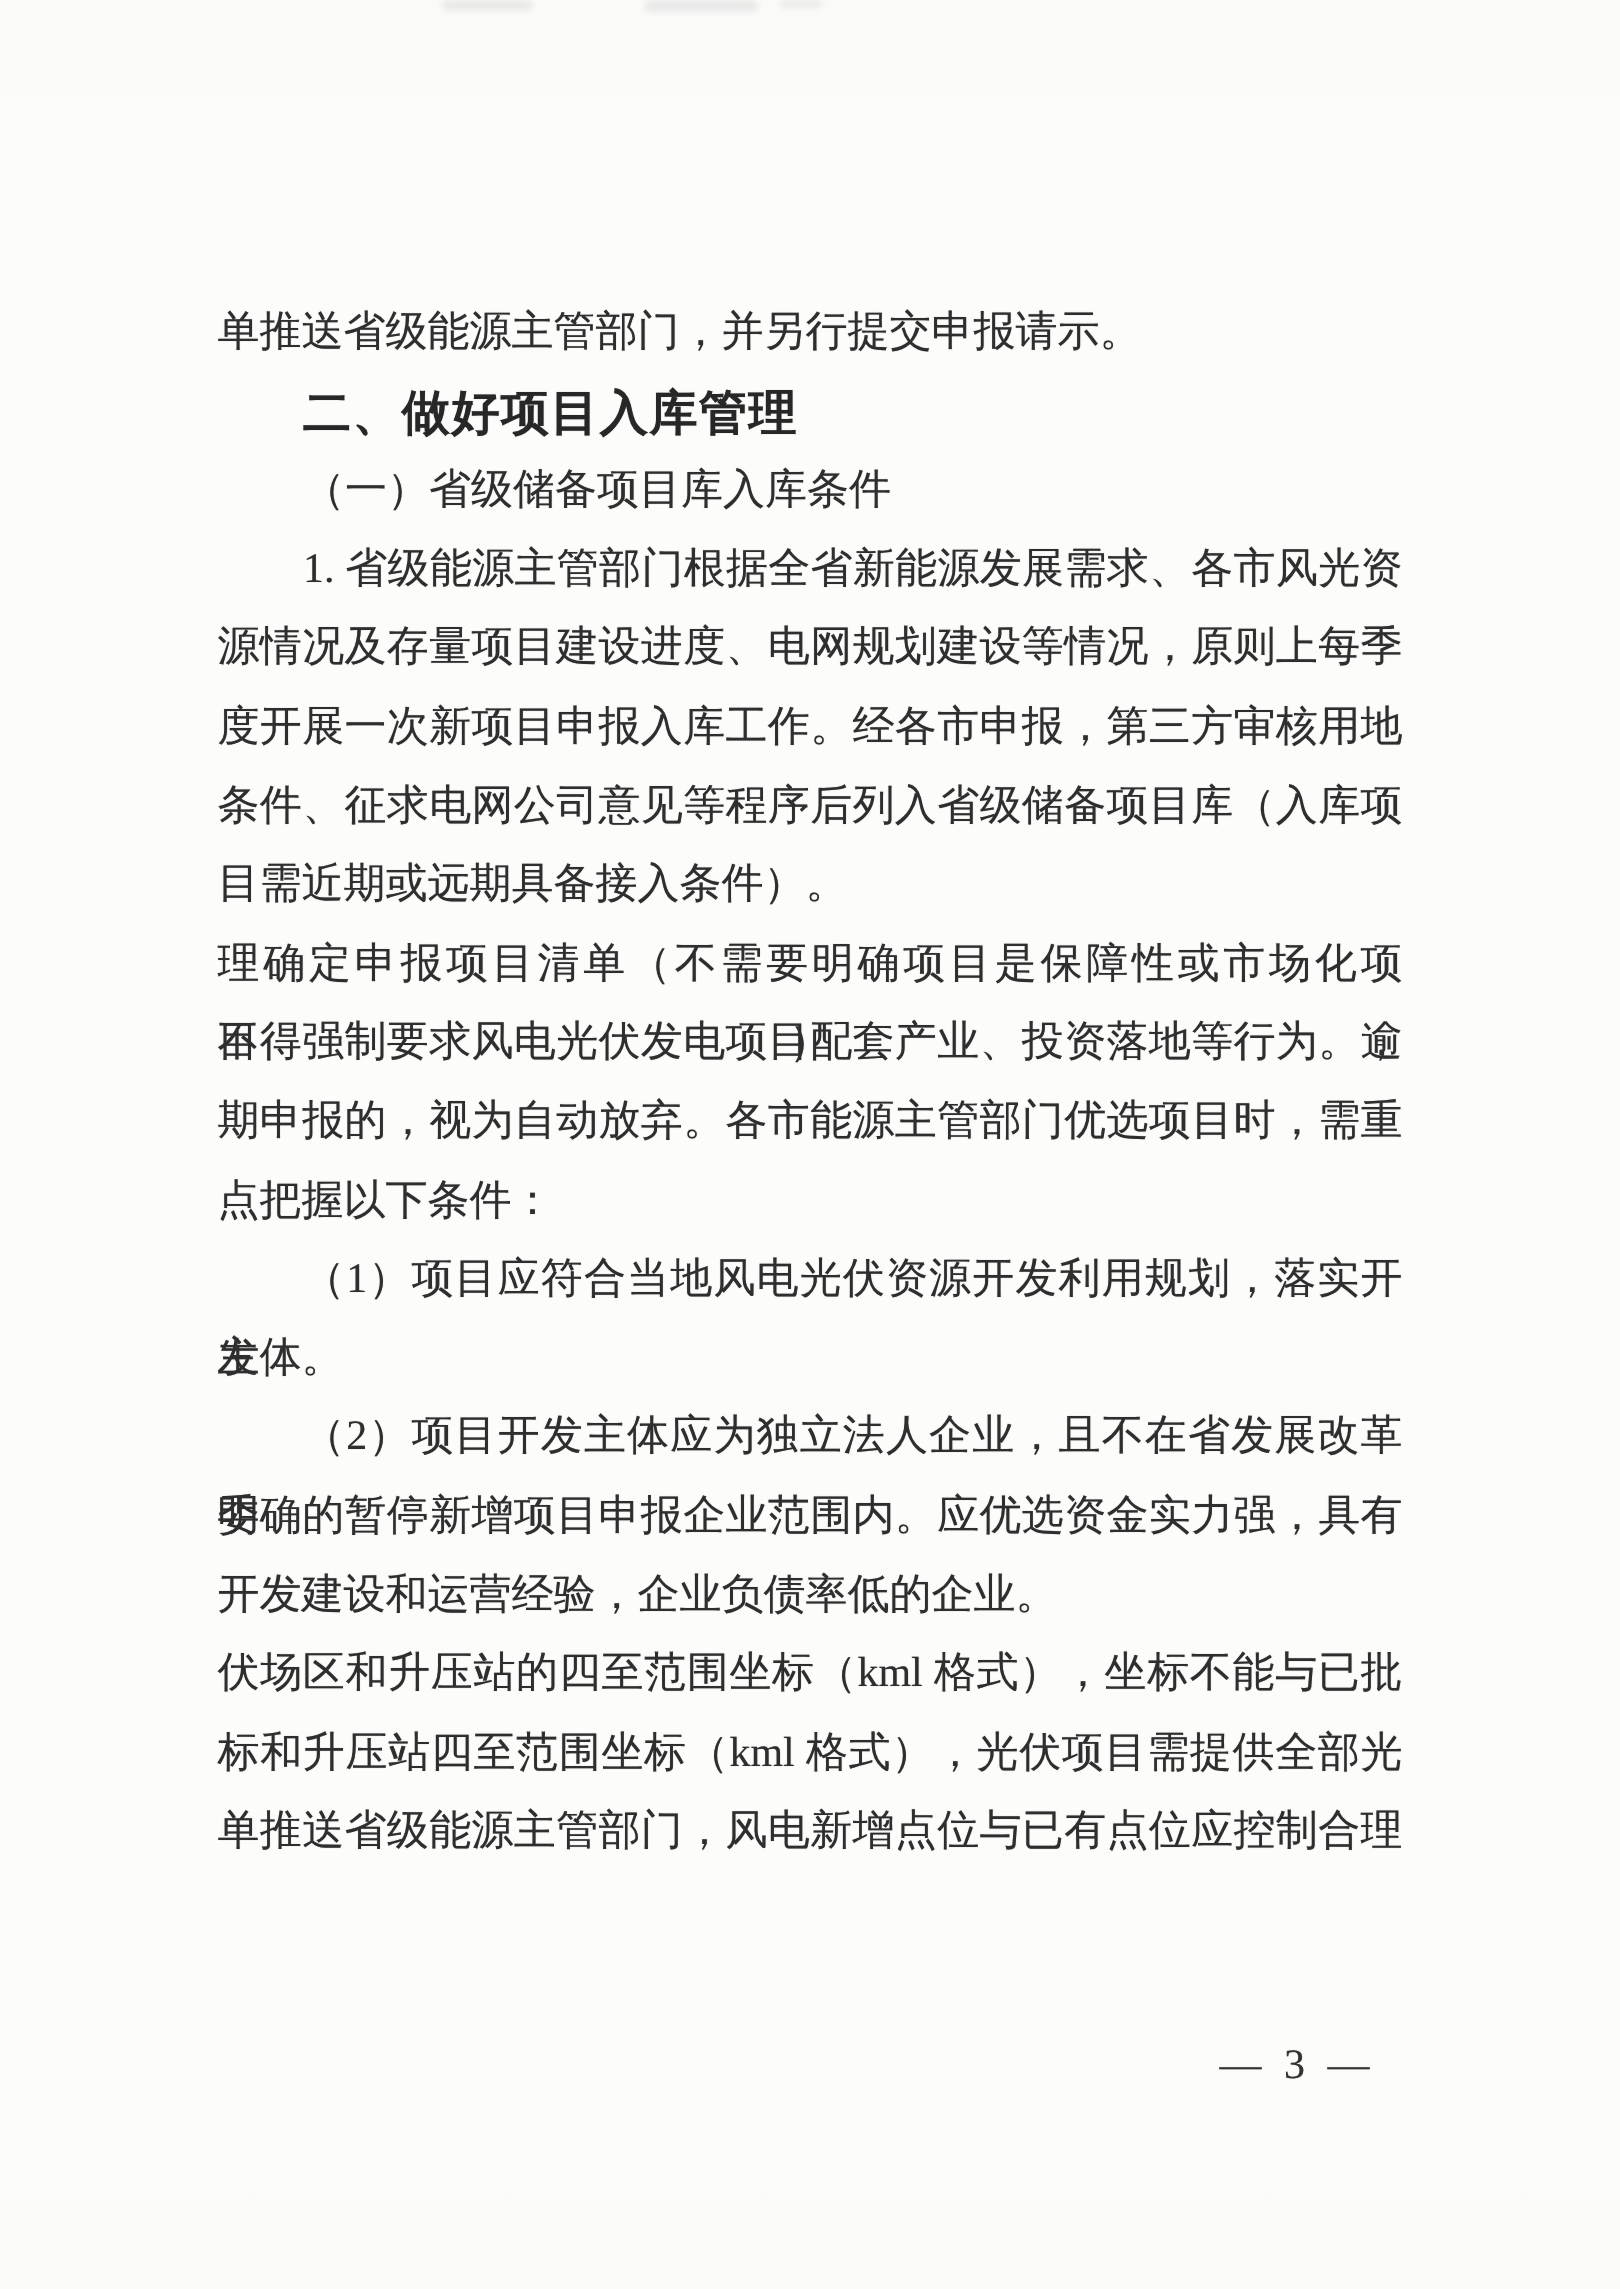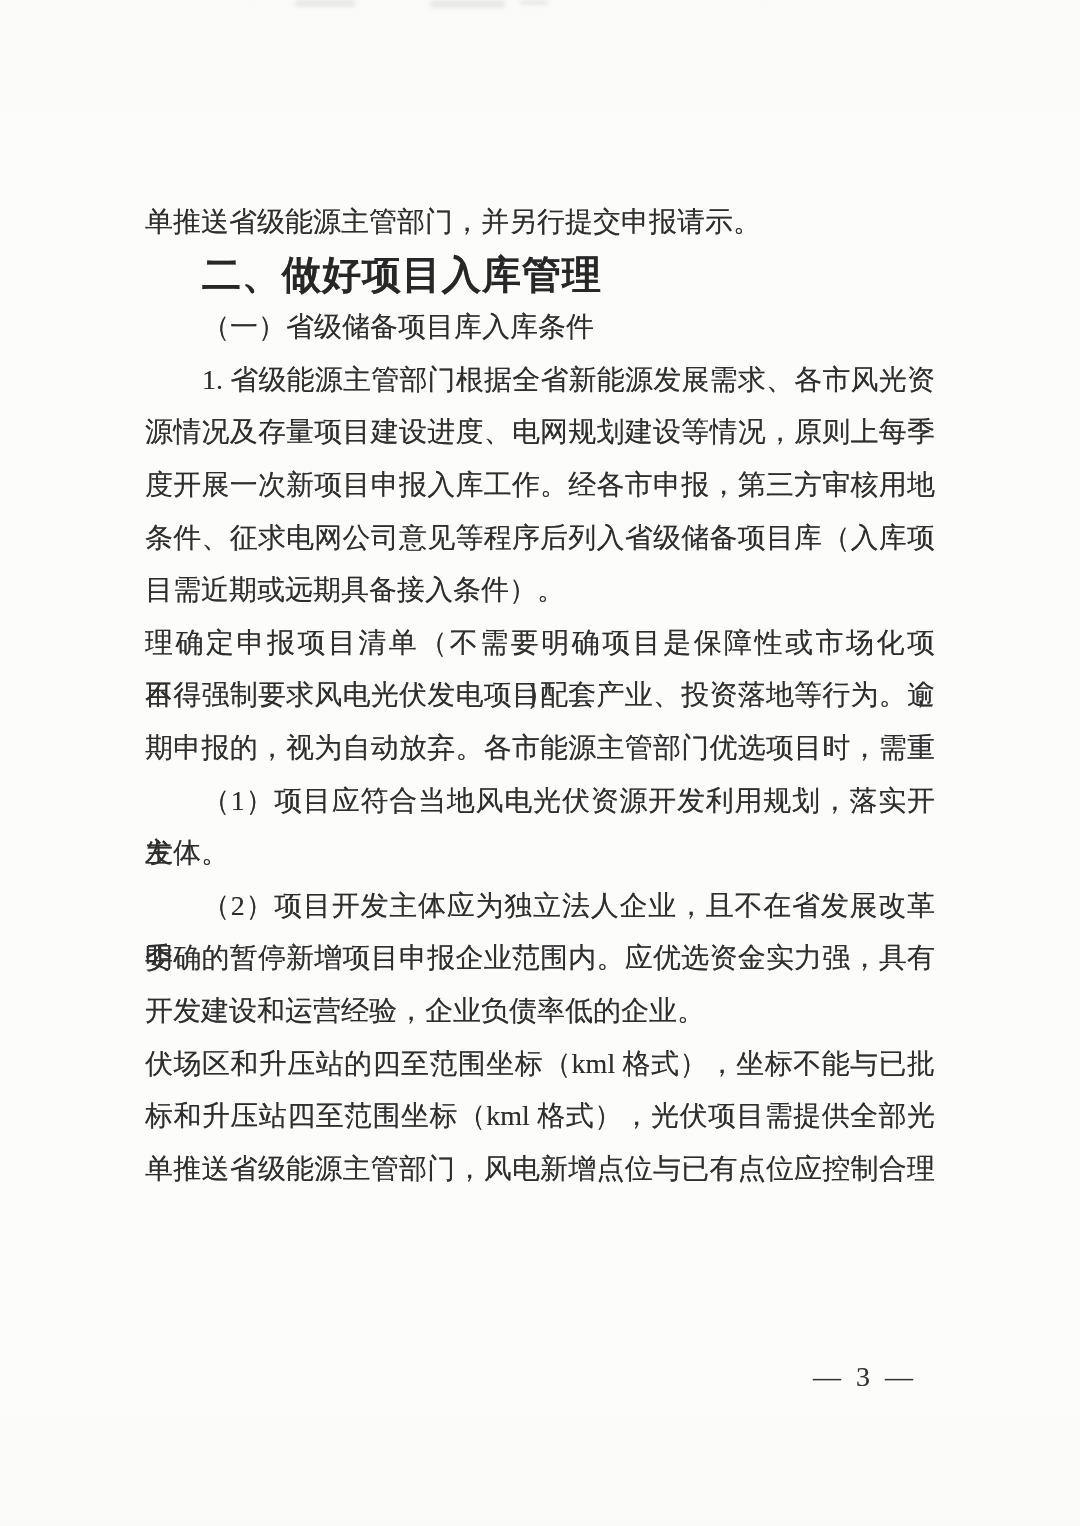--- a/index.html
+++ b/index.html
@@ -51,21 +51,21 @@
     white-space: normal;
     text-align: justify;
     text-align-last: justify;
   }
   .ln.ind {
     text-indent: 57px;
   }
   .ln.h {
     font-family: "Liberation Sans", sans-serif;
     font-weight: 700;
-    font-size: 39px;
+    font-size: 32px;
     letter-spacing: 1px;
     color: #272727;
   }
   .page-number {
     position: absolute;
     top: 1352px;
     right: 163px;
     height: 50px;
     line-height: 50px;
     font-size: 28px;
@@ -88,20 +88,21 @@
     <p class="ln ind h">二、做好项目入库管理</p>
     <p class="ln ind">（一）省级储备项目库入库条件</p>
     <p class="ln ind j">1. 省级能源主管部门根据全省新能源发展需求、各市风光资</p>
     <p class="ln j">源情况及存量项目建设进度、电网规划建设等情况，原则上每季</p>
     <p class="ln j">度开展一次新项目申报入库工作。经各市申报，第三方审核用地</p>
     <p class="ln j">条件、征求电网公司意见等程序后列入省级储备项目库（入库项</p>
     <p class="ln">目需近期或远期具备接入条件）。</p>
     <p class="ln j">理确定申报项目清单（不需要明确项目是保障性或市场化项目），</p>
     <p class="ln j">不得强制要求风电光伏发电项目配套产业、投资落地等行为。逾</p>
     <p class="ln j">期申报的，视为自动放弃。各市能源主管部门优选项目时，需重</p>
+    <p class="ln">点把握以下条件：</p>
     <p class="ln ind j">（1）项目应符合当地风电光伏资源开发利用规划，落实开发</p>
     <p class="ln">主体。</p>
     <p class="ln ind j">（2）项目开发主体应为独立法人企业，且不在省发展改革委</p>
     <p class="ln j">明确的暂停新增项目申报企业范围内。应优选资金实力强，具有</p>
     <p class="ln">开发建设和运营经验，企业负债率低的企业。</p>
     <p class="ln j">伏场区和升压站的四至范围坐标（kml 格式），坐标不能与已批</p>
     <p class="ln j">标和升压站四至范围坐标（kml 格式），光伏项目需提供全部光</p>
     <p class="ln j">单推送省级能源主管部门，风电新增点位与已有点位应控制合理</p>
   </main>
 

